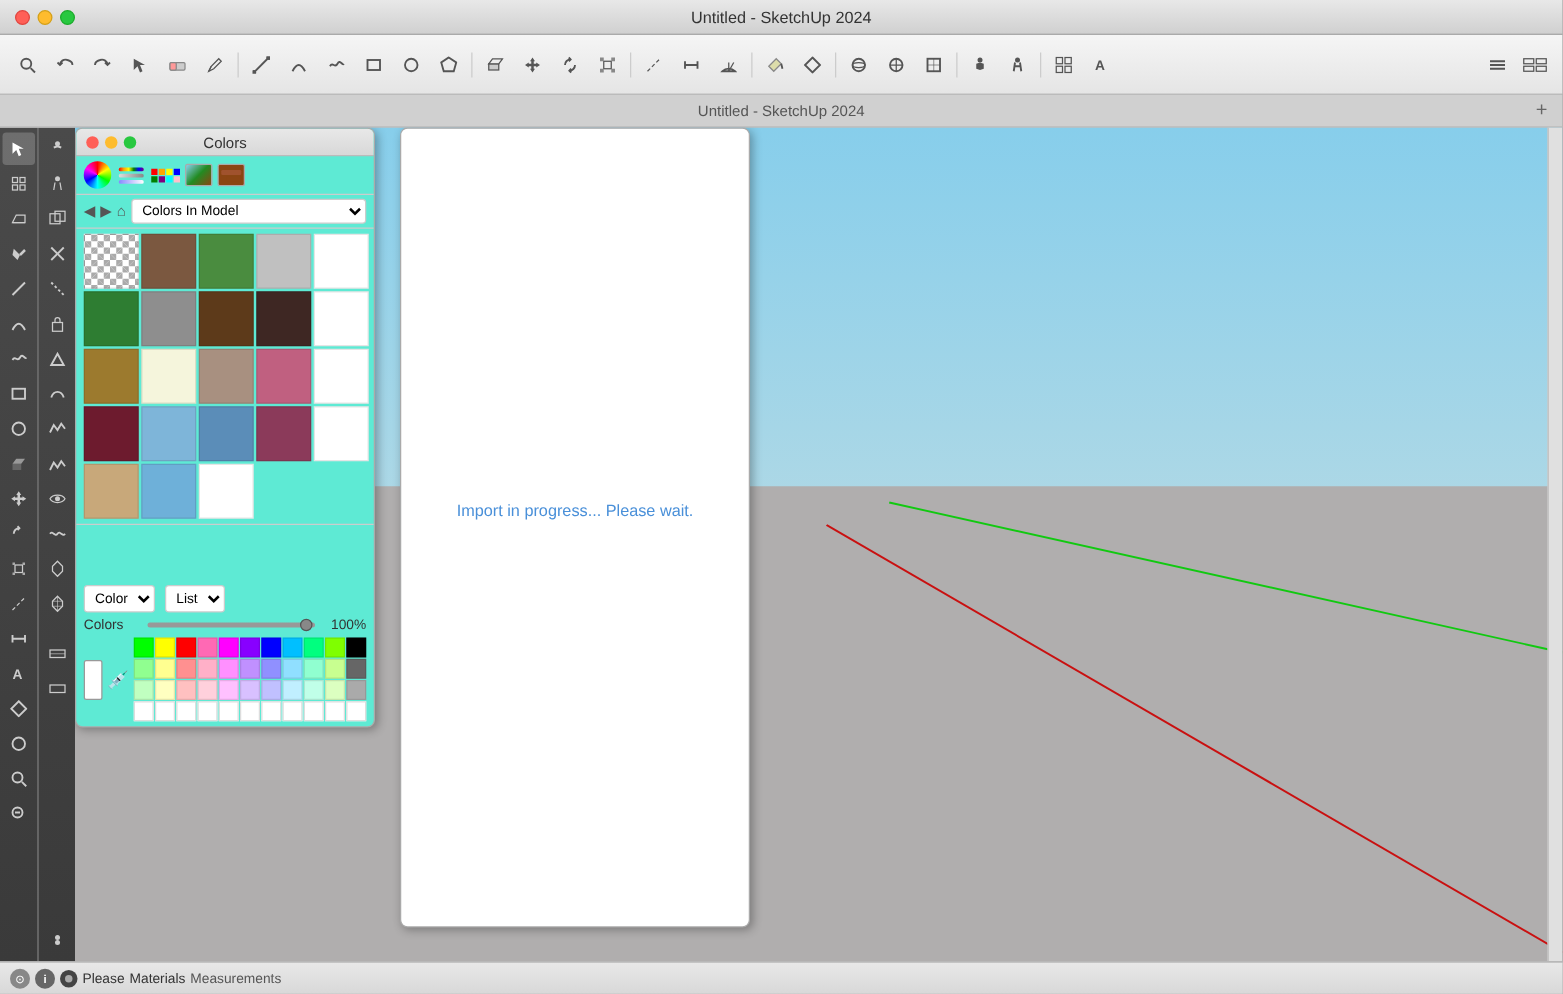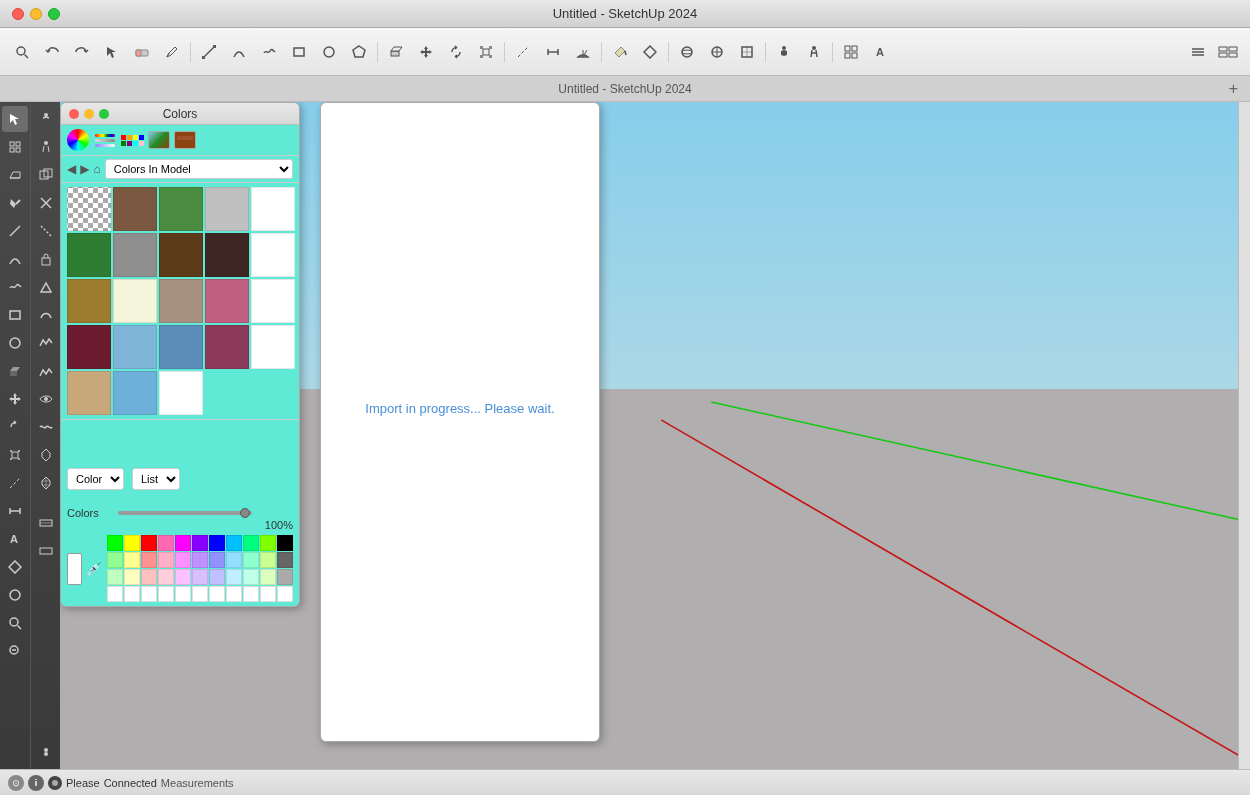--- a/index.html
+++ b/index.html
@@ -308,21 +308,20 @@
       height: 4px;
       background: linear-gradient(to right, #999, #999);
       border-radius: 2px;
       position: relative;
     }
     .opacity-value {
       font-size: 11px;
       color: #333;
       width: 35px;
       text-align: right;
-      margin-top: 25px;
     }
 
     .color-picker-row {
       display: flex;
       align-items: center;
       gap: 4px;
     }
     .current-color-box {
       width: 32px;
       height: 32px;
@@ -1040,15 +1039,15 @@
   </div>
 </div>
 
 <div class="status-bar">
   <div class="dot-indicator">⊙</div>
   <div class="status-icon">i</div>
   <div style="width:14px;height:14px;border-radius:50%;background:#444;display:flex;align-items:center;justify-content:center;">
     <div style="width:6px;height:6px;border-radius:50%;background:#aaa;"></div>
   </div>
   <span style="font-size:11px;color:#333;">Please</span>
-  <span style="font-size:11px;color:#333;font-weight:500;">Connected</span>
+  <span style="font-size:11px;color:#333;font-weight:500;">Materials</span>
   <span class="measurements-label">Measurements</span>
 </div>
 
 </body></html>

